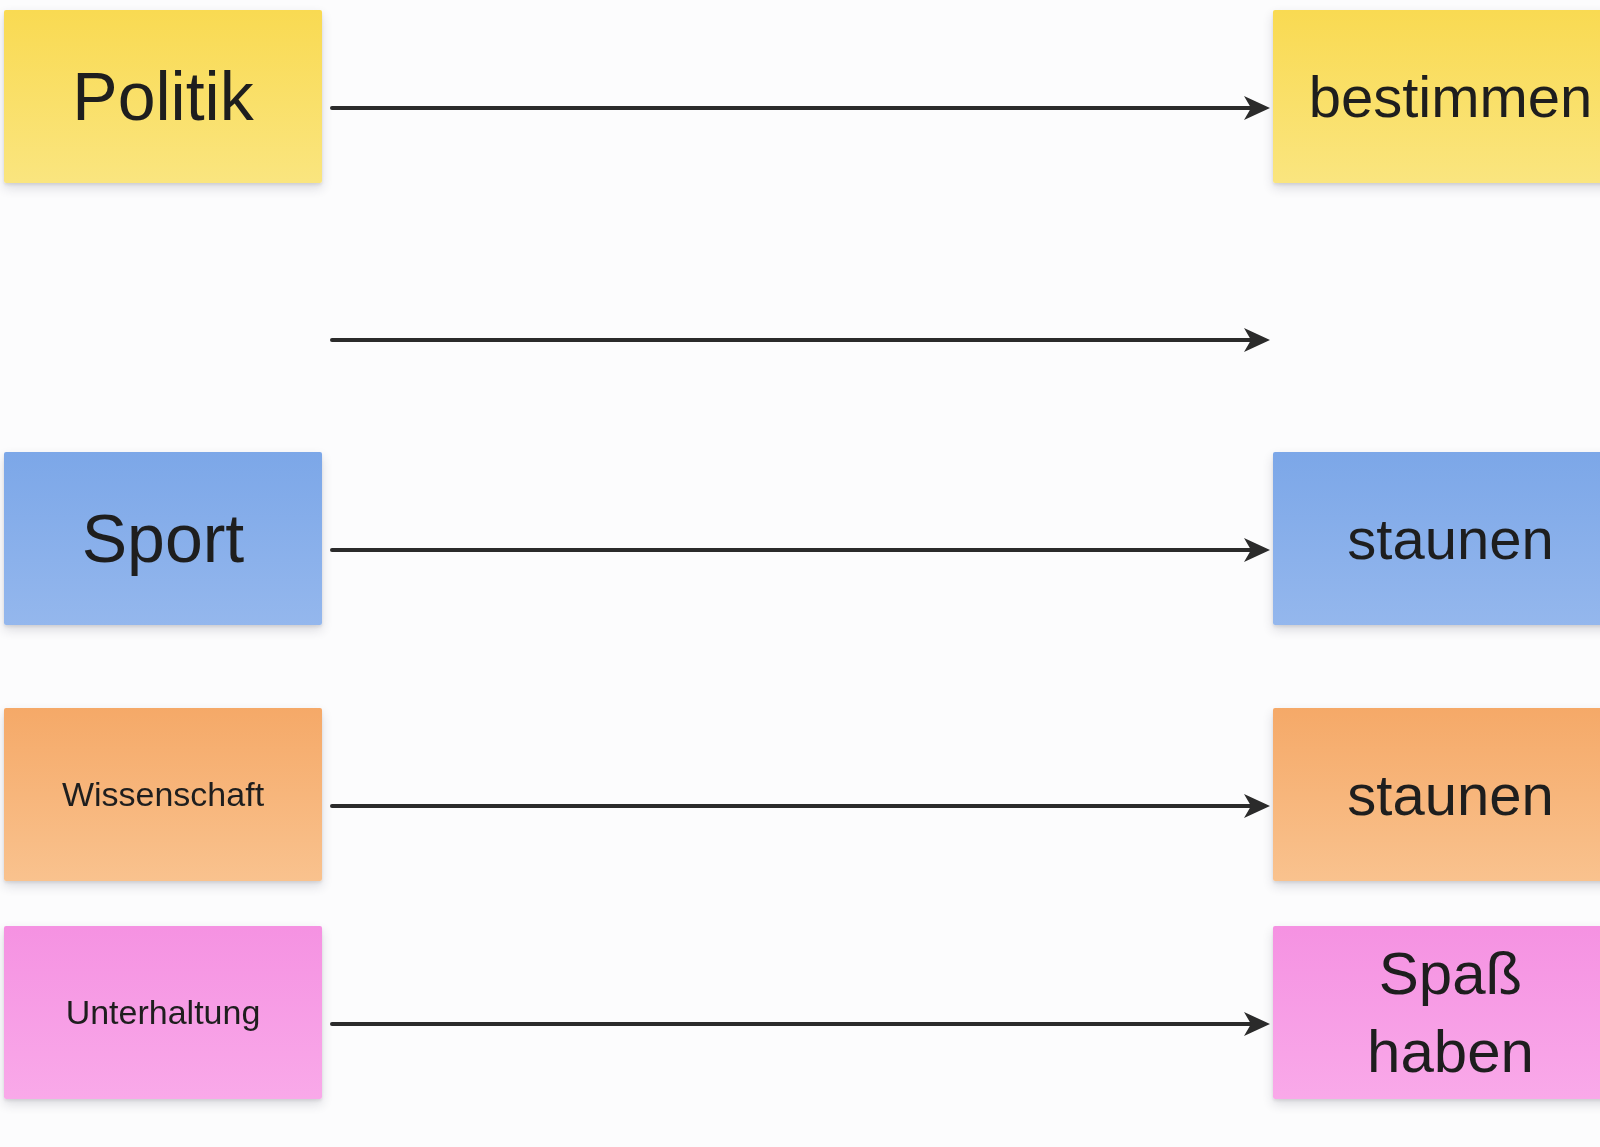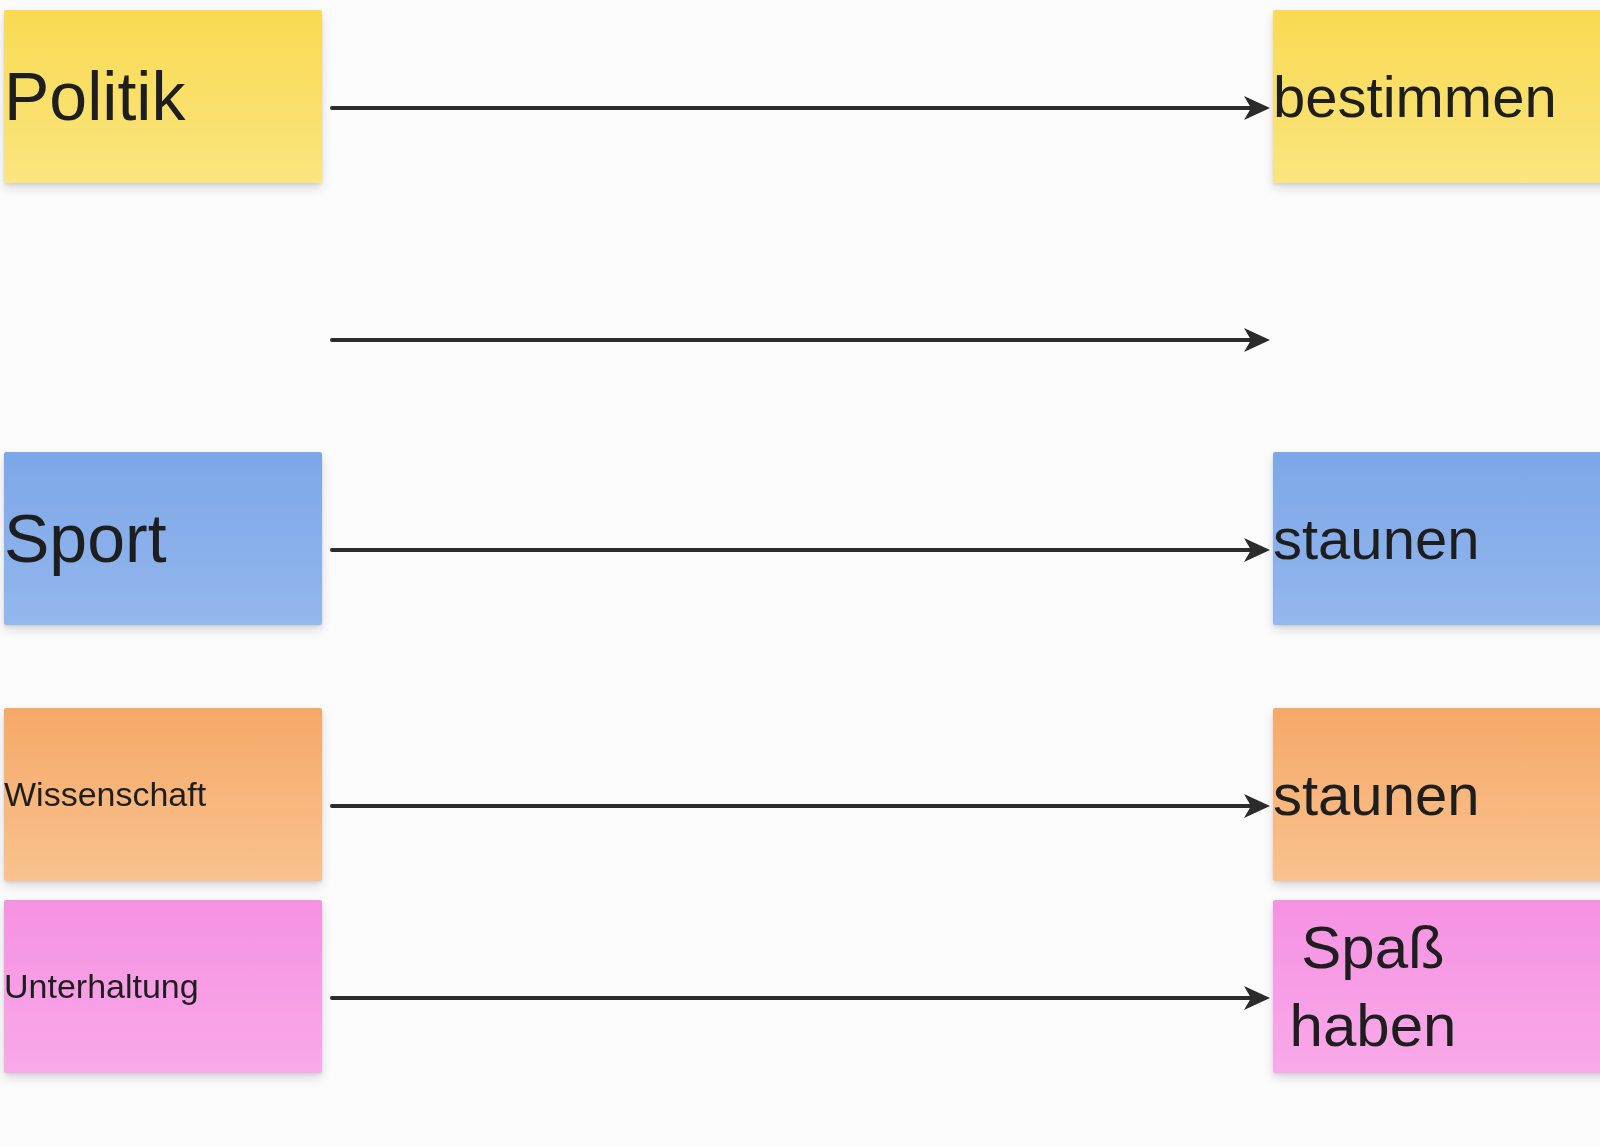--- a/index.html
+++ b/index.html
@@ -3,25 +3,25 @@
 <meta charset="utf-8">
 <style>
   html,body{margin:0;padding:0;}
   .canvas{
     position:relative;
     width:1600px;height:1147px;
     overflow:hidden;
     font-family:"Liberation Sans","DejaVu Sans",sans-serif;
   }
   .row{position:absolute;left:0;width:1600px;height:173px;}
-  .r1{top:10px}.r2{top:242px}.r3{top:452px}.r4{top:708px}.r5{top:900px}
+  .r1{top:10px}.r2{top:242px}.r3{top:452px}.r4{top:708px}.r5{top:926px}
 
   .note{
     position:absolute;top:0;height:173px;
-    display:flex;align-items:center;
+    display:flex;align-items:center;justify-content:center;
     border-radius:2px;
     box-shadow:0 5px 11px rgba(45,45,70,.16),0 2px 3px rgba(0,0,0,.08);
   }
   .note.left{left:4px;width:318px;}
   .note.right{left:1273px;width:355px;}
 
   .lbl{line-height:1.3;text-align:center;white-space:pre-line;}
   .xl{font-size:68px;}
   .lg{font-size:58px;}
   .md{font-size:34px;}

